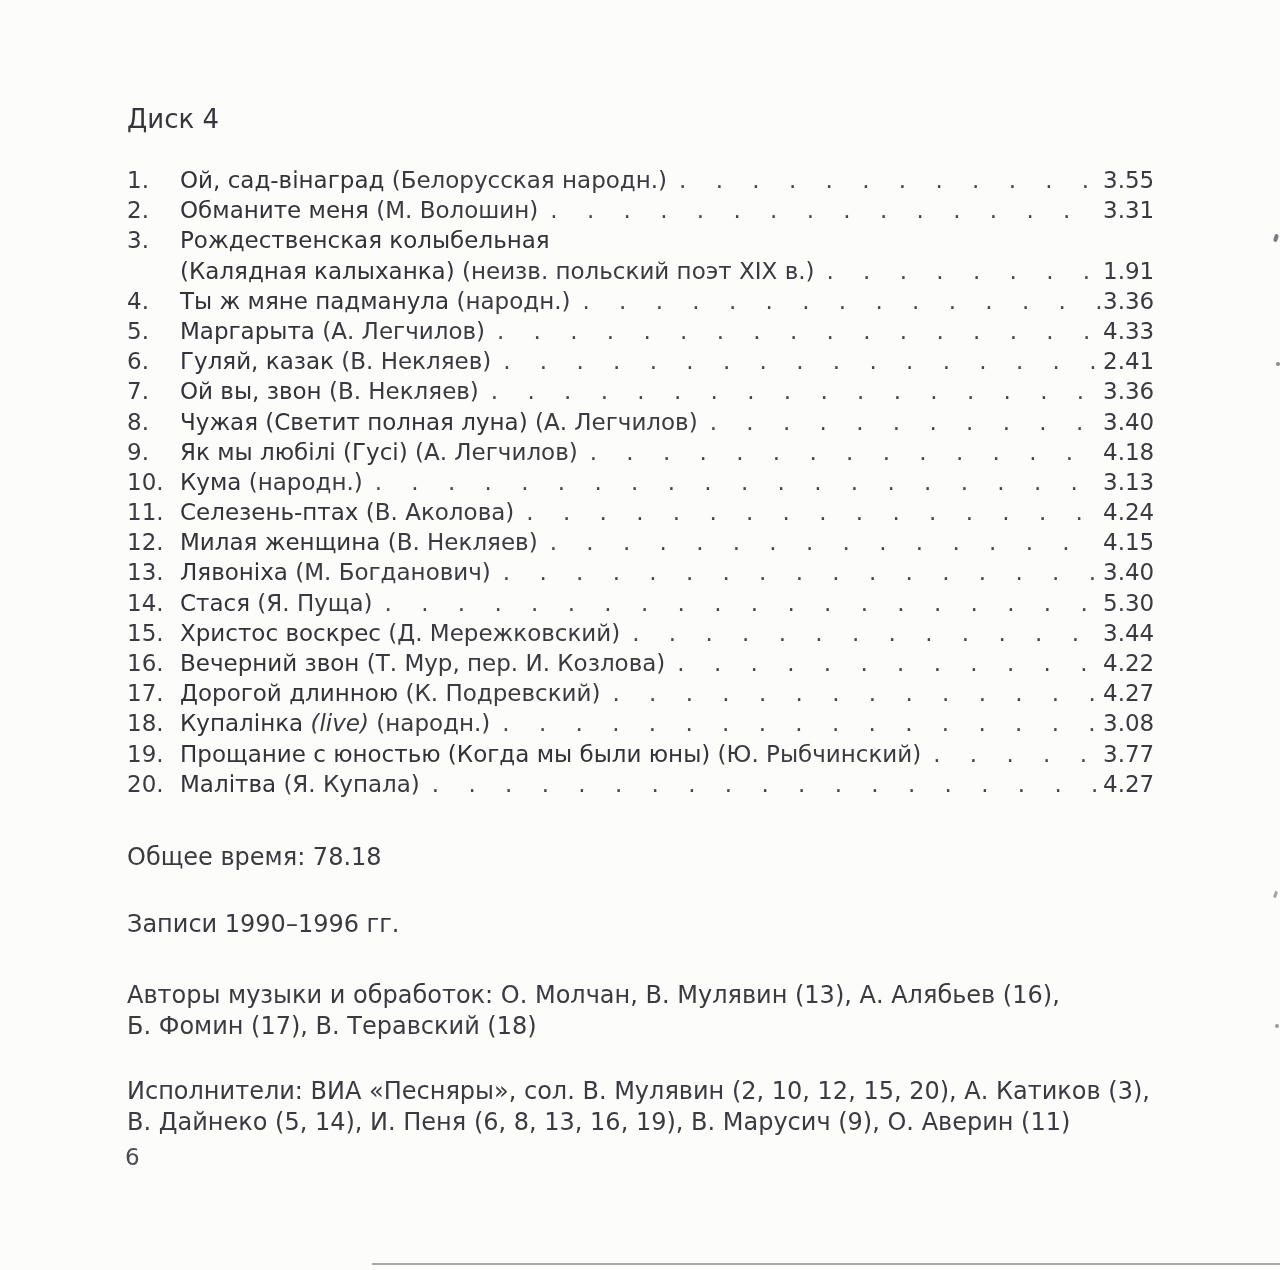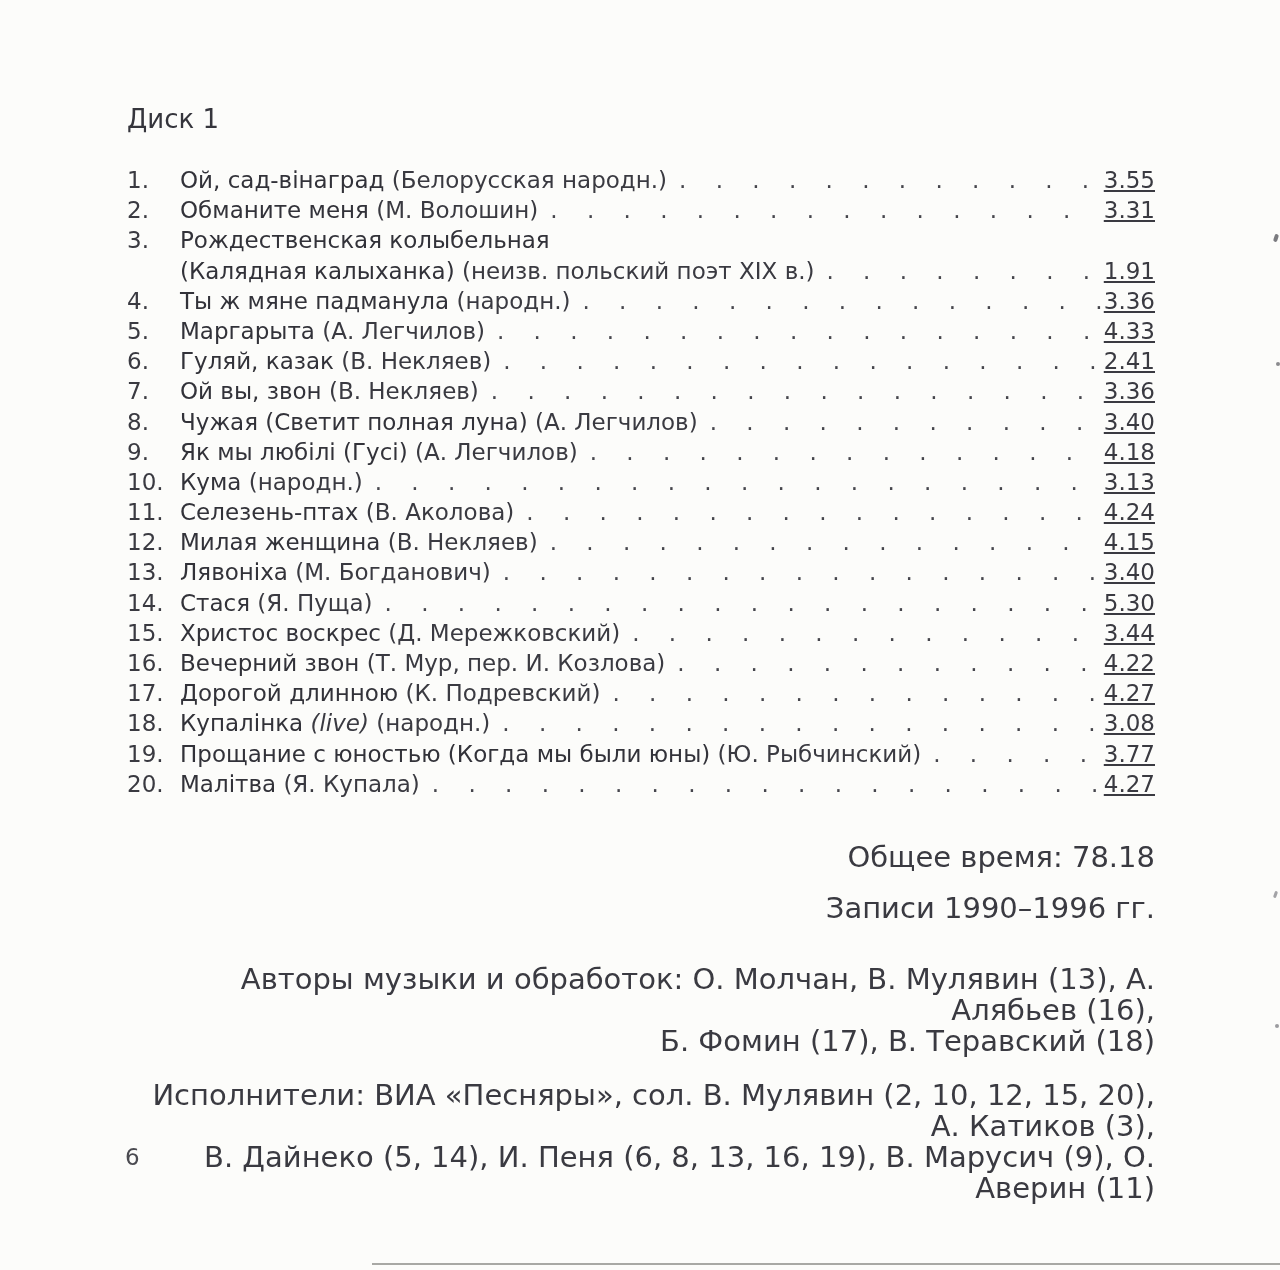--- a/index.html
+++ b/index.html
@@ -48,29 +48,28 @@
     margin-left:12px;
     margin-right:2px;
     color:#45454c;
   }
   .leader::after {
     content:". . . . . . . . . . . . . . . . . . . . . . . . . . . . . . . . . . . . . . . . . . . . . . . . . . . . . . . . . . . .";
   }
   .time {
     flex:none;
     min-width:52px;
-    text-align:right;
-    text-decoration:underline;
-  }
-  .footer { font-size:29px; color:#3a3a41;text-align:right; }
+    text-align:left;
+  }
+  .footer { font-size:24px; color:#3a3a41; }
   .footer .line { line-height:31px; }
   .total-time   { margin-top:41px; }
-  .recordings   { margin-top:20px; }
+  .recordings   { margin-top:36px; }
   .authors      { margin-top:40px; }
-  .performers   { margin-top:23px; }
+  .performers   { margin-top:34px; }
   .page-number {
     position:absolute;
     left:125px; top:1144px;
     font-size:23px;
     color:#4b4b51;
   }
   
   .scan-line {
     position:absolute;
     left:372px; top:1263px;
@@ -82,21 +81,21 @@
   .speck { position:absolute; background:#5a5a60; border-radius:50%; }
   .speck.s1 { left:1274px; top:234px; width:4px; height:8px; border-radius:2px; transform:rotate(18deg); opacity:.8; }
   .speck.s2 { left:1276px; top:362px; width:4px; height:4px; opacity:.7; }
   .speck.s3 { left:1274px; top:891px; width:3px; height:7px; border-radius:2px; transform:rotate(20deg); opacity:.55; }
   .speck.s4 { left:1275px; top:1024px; width:4px; height:4px; opacity:.6; }
 </style>
 </head>
 <body>
 
 <div class="content">
-  <h1 class="disc-title">Диск 1</h1>
+  <h1 class="disc-title">Диск 4</h1>
 
   <div class="track-list">
       <div class="row">
         <span class="num">1.</span>
         <span class="twrap"><b class="ttl">Ой, сад-вінаград</b><span class="credit">&nbsp;(Белорусская народн.)</span></span>
         <span class="leader"></span>
         <span class="time">3.55</span>
       </div>
       <div class="row">
         <span class="num">2.</span>

